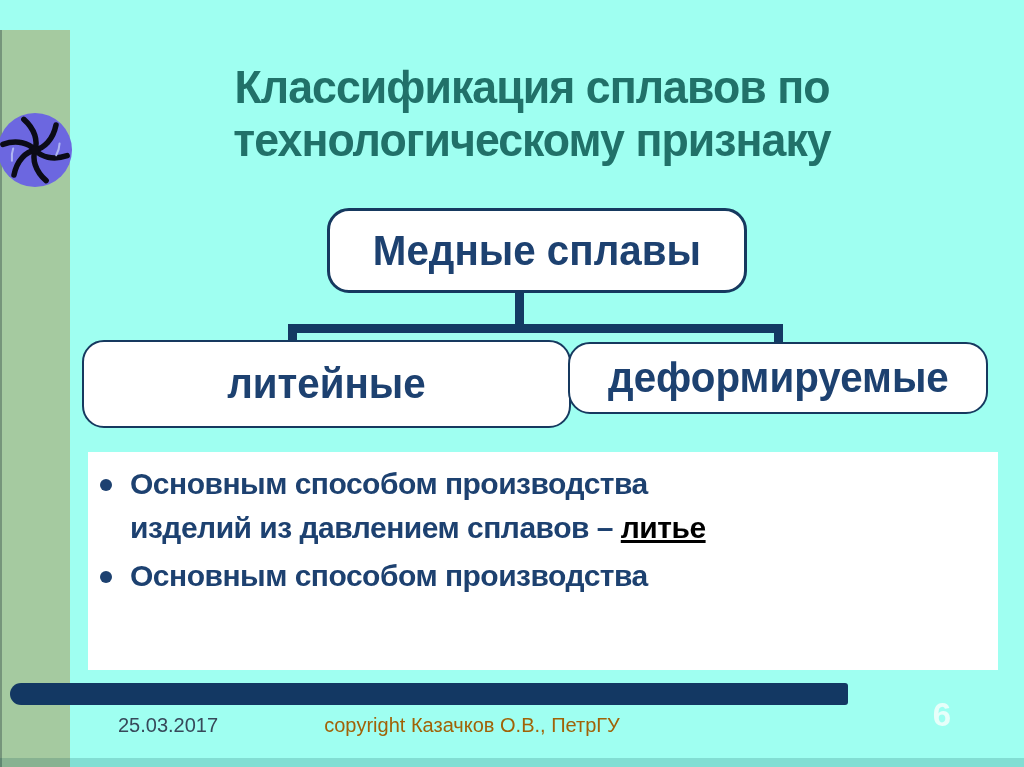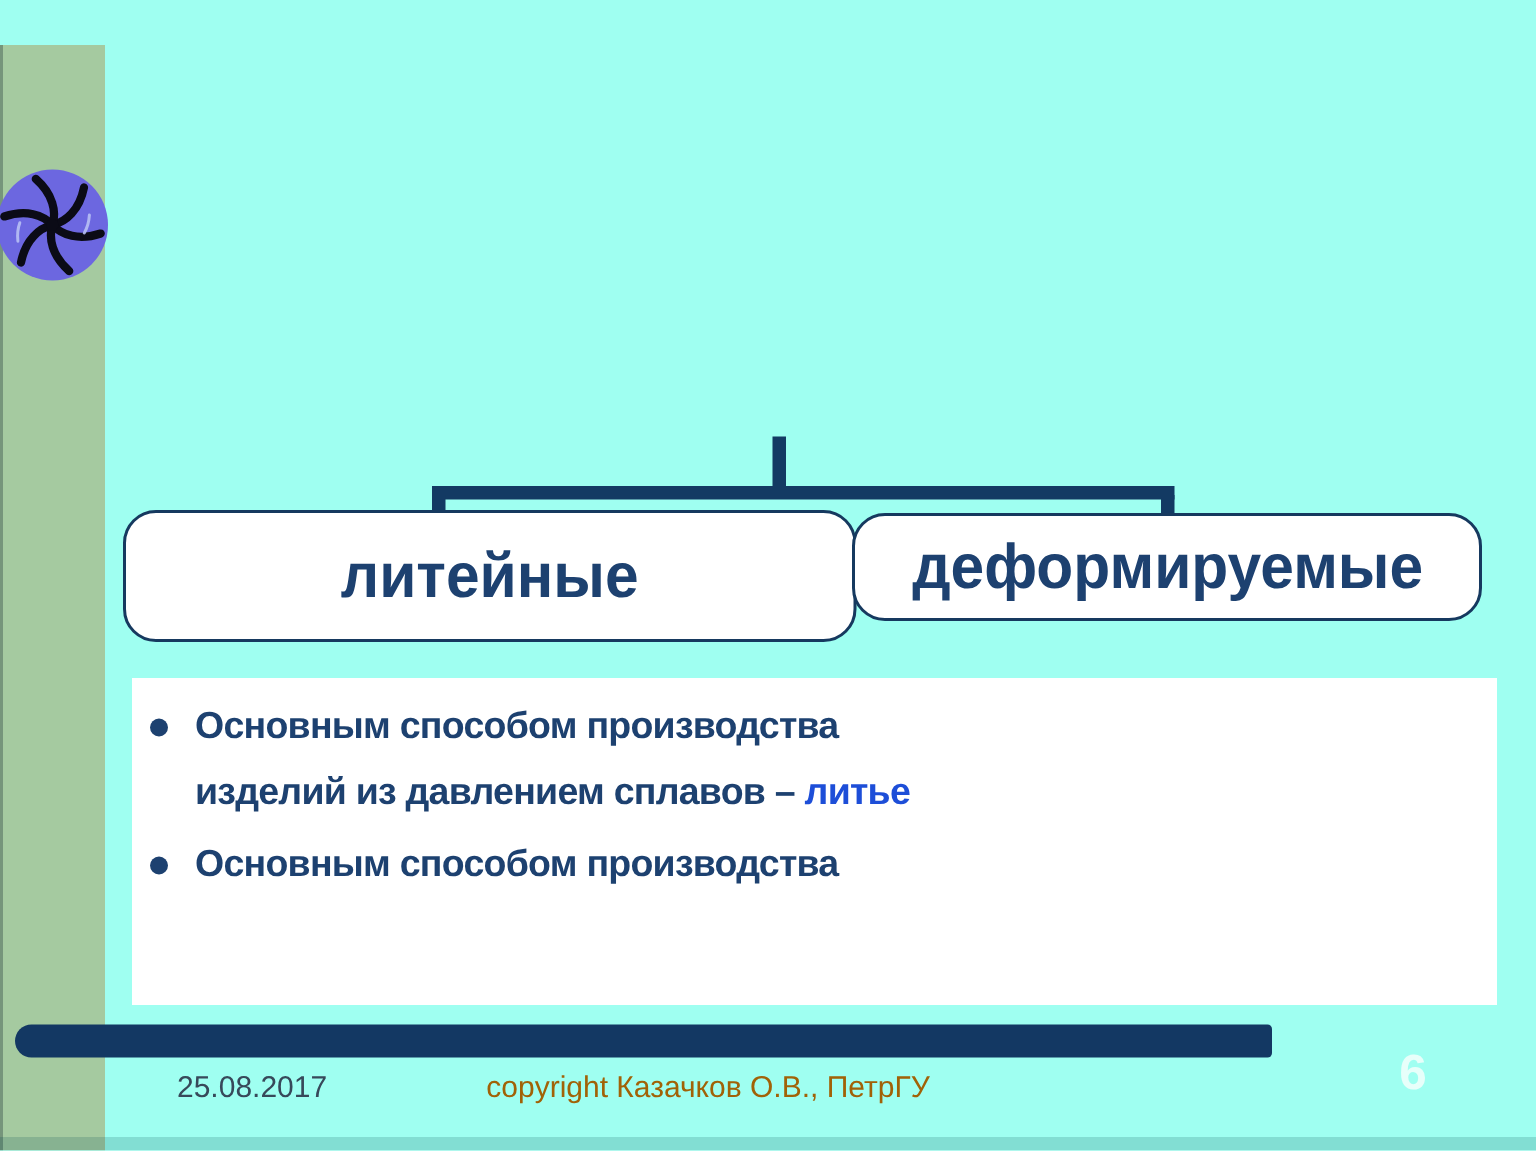--- a/index.html
+++ b/index.html
@@ -52,29 +52,29 @@
   .conn-dropR { left:774px; top:330px; width:9px;  height:16px; }
 
   
   .panel {
     position:absolute; left:88px; top:452px; width:910px; height:218px;
     background:#ffffff;
   }
   .bullet-list { list-style:none; padding:10px 6px 0 0; }
   .bullet-item {
     position:relative; padding-left:42px;
-    color:#1d4170; font-weight:bold; font-size:25px; line-height:44px;
+    color:#1d4170; font-weight:bold; font-size:30px; line-height:44px;
     letter-spacing:-0.5px; margin-bottom:4px;
   }
   .bullet-dot {
     position:absolute; left:12px; top:17px; width:12px; height:12px;
     border-radius:50%; background:#1d4170;
   }
   .bline { display:block; white-space:nowrap; }
-  .accent { color:#1d4ed8; }
+  .accent { color:#000000;text-decoration:underline; }
 
   
   .footer-bar {
     position:absolute; left:10px; top:683px; width:838px; height:22px;
     background:#133863; border-radius:11px 3px 3px 11px;
   }
   .footer-date {
     position:absolute; left:118px; top:714px;
     font-size:20px; color:#37495a;
   }
@@ -126,26 +126,33 @@
       <g transform="rotate(30 40 40)">
           <path d="M58,22 C60,26 61,30 61,34"></path>
         </g>
       <g transform="rotate(200 40 40)">
           <path d="M58,22 C60,26 61,30 61,34"></path>
         </g>
     </g>
     <circle cx="40" cy="40" r="4" fill="#0b0b16"></circle>
   </svg>
 
+  <h1 class="title">
+    <span class="tline">Классификация сплавов по</span>
+    <span class="tline">технологическому признаку</span>
+  </h1>
 
   <div class="conn conn-stub"></div>
   <div class="conn conn-hbar"></div>
   <div class="conn conn-dropL"></div>
   <div class="conn conn-dropR"></div>
 
+  <div class="flowbox root-box">
+    <span class="boxlabel">Медные сплавы</span>
+  </div>
   <div class="flowbox child-box-1">
     <span class="boxlabel">литейные</span>
   </div>
   <div class="flowbox child-box-2">
     <span class="boxlabel">деформируемые</span>
   </div>
 
   <div class="panel">
     <ul class="bullet-list">
       <li class="bullet-item">
@@ -154,19 +161,19 @@
         <span class="bline"><span>изделий из давлением сплавов – </span><span class="accent">литье</span></span>
       </li>
       <li class="bullet-item">
         <span class="bullet-dot"></span>
         <span class="bline">Основным способом производства</span>
       </li>
     </ul>
   </div>
 
   <div class="footer-bar"></div>
-  <div class="footer-date">25.08.2017</div>
+  <div class="footer-date">25.03.2017</div>
   <div class="footer-copyright">copyright Казачков О.В., ПетрГУ</div>
   <div class="page-number">6</div>
 
   <div class="bottom-strip"></div>
 
 </div>
 
 </body></html>

